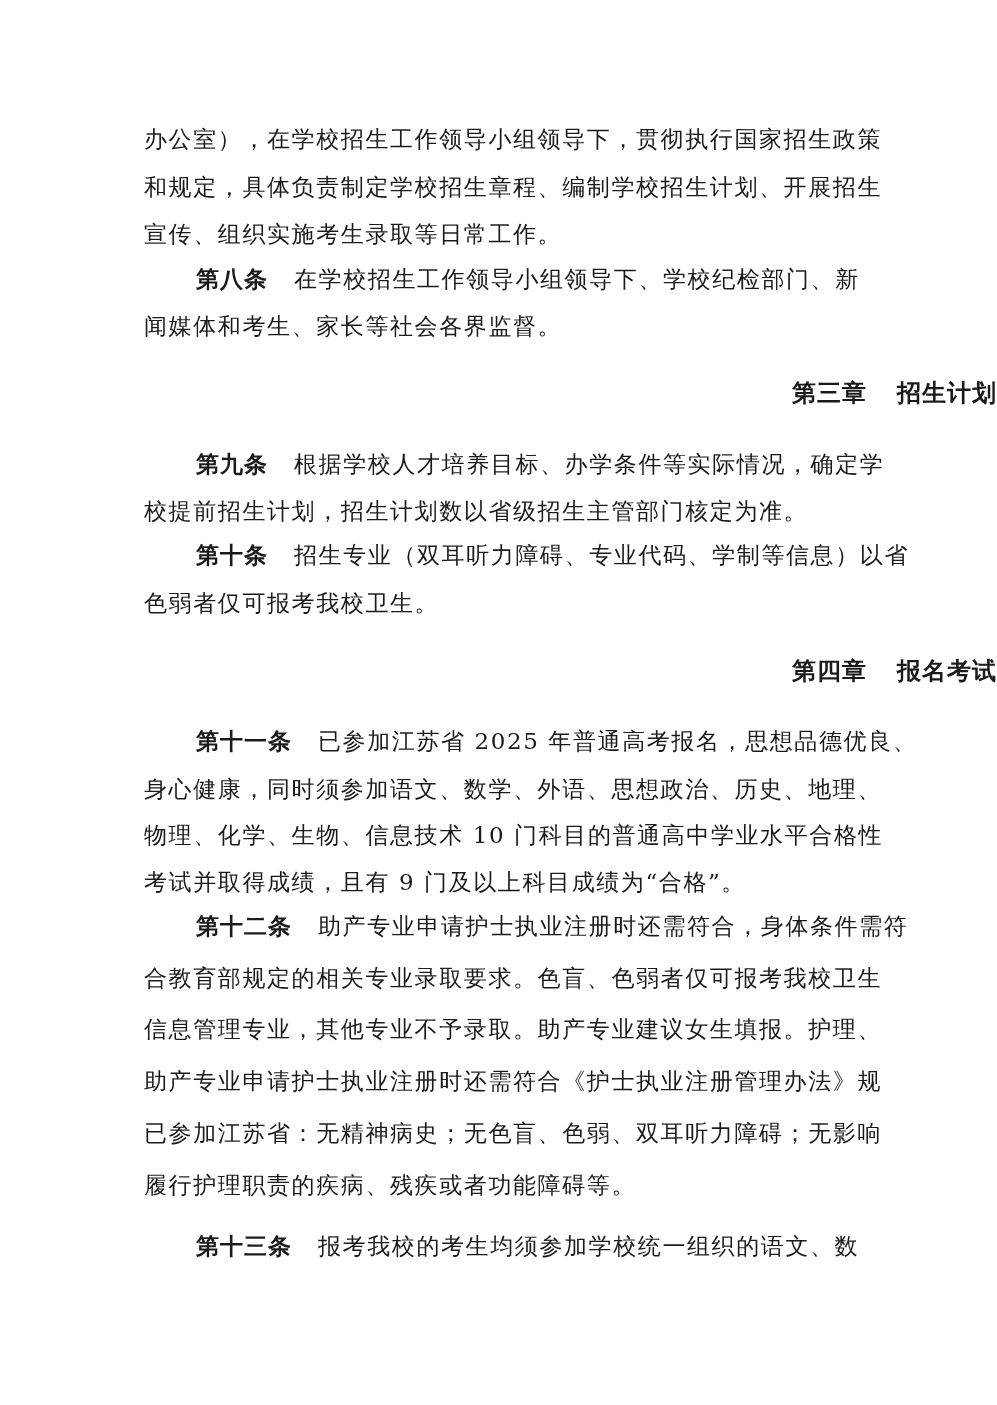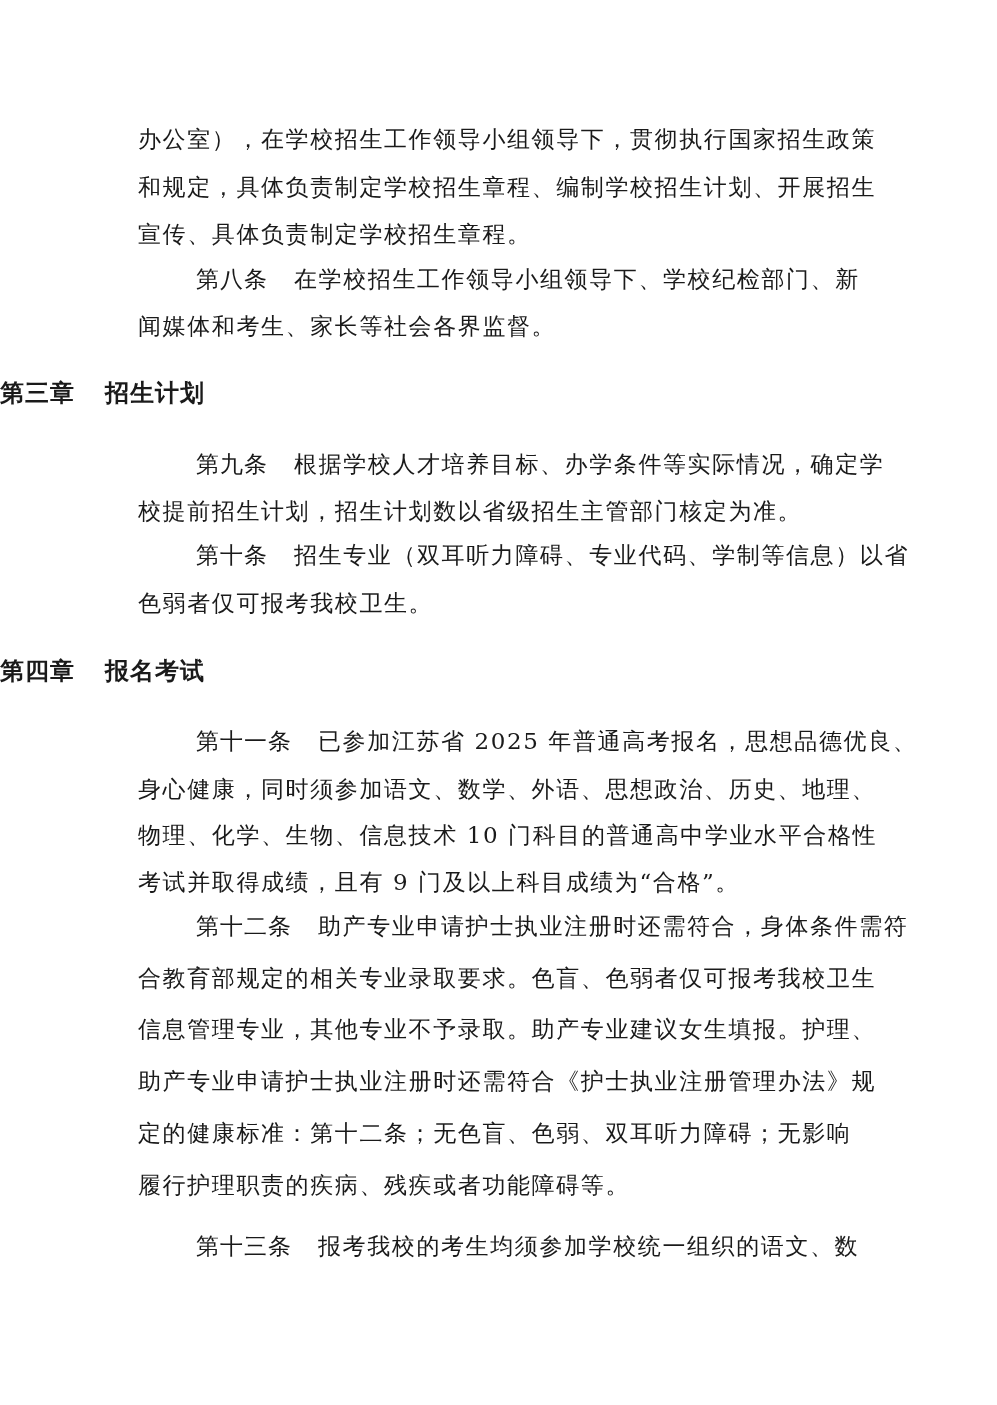--- a/index.html
+++ b/index.html
@@ -1,32 +1,32 @@
 <!DOCTYPE html>
 <html><head>
 <meta charset="utf-8">
 <style>
   html, body { margin: 0; padding: 0; background: #ffffff; }
   body { width: 997px; height: 1405px; position: relative; overflow: hidden;
          font-family: "DejaVu Serif", "Liberation Serif", serif; color: #1a1a1a; }
-  .line { position: absolute; left: 138px; width: 708px; font-size: 23px; line-height: 30px;
+  .line { position: absolute; left: 144px; width: 708px; font-size: 23px; line-height: 30px;
           white-space: nowrap; letter-spacing: 1.6px; text-align: justify; text-align-last: justify; }
   .line.last { text-align-last: left; }
   .line.indent { left: 196px; width: 660px; }
-  .art { font-weight: normal; font-family: "DejaVu Sans", "Liberation Sans", sans-serif; letter-spacing: 1px; margin-right: 26px; }
-  .heading { position: absolute; left: 0; width: 997px; text-align: left; font-size: 24px; line-height: 30px;
+  .art { font-weight: bold; font-family: "DejaVu Sans", "Liberation Sans", sans-serif; letter-spacing: 1px; margin-right: 26px; }
+  .heading { position: absolute; left: 0; width: 997px; text-align: right; font-size: 24px; line-height: 30px;
              font-weight: bold; font-family: "DejaVu Sans", "Liberation Sans", sans-serif; letter-spacing: 1px; }
   .heading .gap { display: inline-block; width: 30px; }
 </style>
 </head>
 <body>
 
 <div class="line" style="top:124px">办公室），在学校招生工作领导小组领导下，贯彻执行国家招生政策</div>
 <div class="line" style="top:172px">和规定，具体负责制定学校招生章程、编制学校招生计划、开展招生</div>
-<div class="line last" style="top:219px">宣传、具体负责制定学校招生章程。</div>
+<div class="line last" style="top:219px">宣传、组织实施考生录取等日常工作。</div>
 
 <div class="line indent" style="top:264px"><span class="art">第八条</span><span>在学校招生工作领导小组领导下、学校纪检部门、新</span></div>
 <div class="line last" style="top:311px">闻媒体和考生、家长等社会各界监督。</div>
 
 <div class="heading" style="top:378px"><span>第三章</span><span class="gap"></span><span>招生计划</span></div>
 
 <div class="line indent" style="top:449px"><span class="art">第九条</span><span>根据学校人才培养目标、办学条件等实际情况，确定学</span></div>
 <div class="line last" style="top:496px">校提前招生计划，招生计划数以省级招生主管部门核定为准。</div>
 
 <div class="line indent" style="top:540px"><span class="art">第十条</span><span>招生专业（双耳听力障碍、专业代码、学制等信息）以省</span></div>
@@ -36,16 +36,16 @@
 
 <div class="line indent" style="top:726px"><span class="art">第十一条</span><span>已参加江苏省 2025 年普通高考报名，思想品德优良、</span></div>
 <div class="line" style="top:774px">身心健康，同时须参加语文、数学、外语、思想政治、历史、地理、</div>
 <div class="line" style="top:820px">物理、化学、生物、信息技术 10 门科目的普通高中学业水平合格性</div>
 <div class="line last" style="top:867px">考试并取得成绩，且有 9 门及以上科目成绩为“合格”。</div>
 
 <div class="line indent" style="top:911px"><span class="art">第十二条</span><span>助产专业申请护士执业注册时还需符合，身体条件需符</span></div>
 <div class="line" style="top:963px">合教育部规定的相关专业录取要求。色盲、色弱者仅可报考我校卫生</div>
 <div class="line" style="top:1014px">信息管理专业，其他专业不予录取。助产专业建议女生填报。护理、</div>
 <div class="line" style="top:1066px">助产专业申请护士执业注册时还需符合《护士执业注册管理办法》规</div>
-<div class="line" style="top:1118px">定的健康标准：第十二条；无色盲、色弱、双耳听力障碍；无影响</div>
+<div class="line" style="top:1118px">已参加江苏省：无精神病史；无色盲、色弱、双耳听力障碍；无影响</div>
 <div class="line last" style="top:1170px">履行护理职责的疾病、残疾或者功能障碍等。</div>
 
 <div class="line indent" style="top:1231px"><span class="art">第十三条</span><span>报考我校的考生均须参加学校统一组织的语文、数</span></div>
 
 </body></html>

